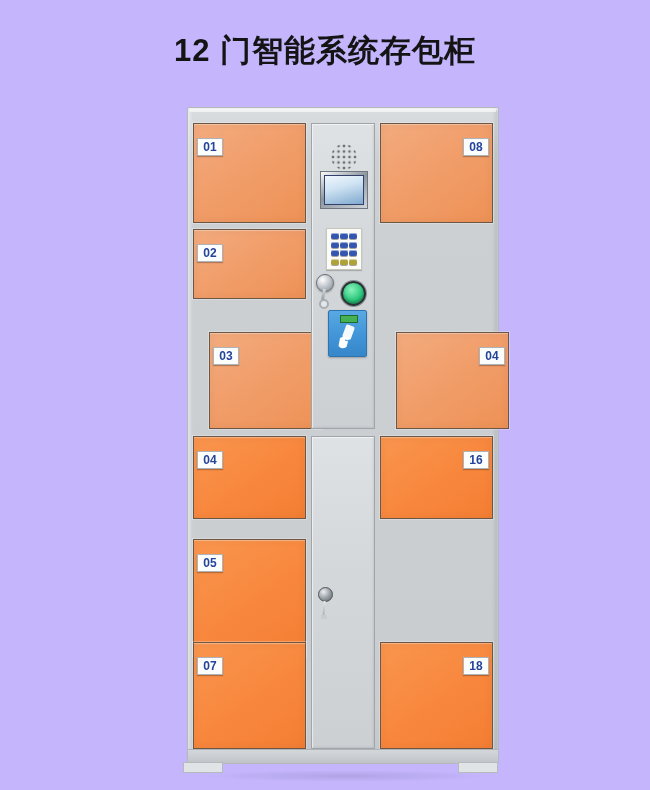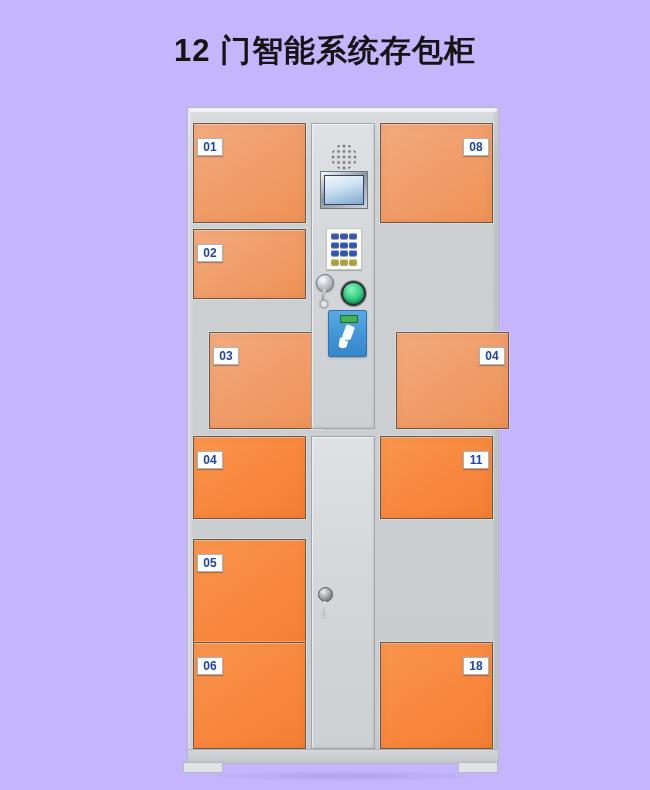--- a/index.html
+++ b/index.html
@@ -137,31 +137,31 @@
     <div class="door light cL r3">
       <span class="door-label lbl-left">03</span>
     </div>
     <div class="door deep cL r4">
       <span class="door-label lbl-left">04</span>
     </div>
     <div class="door deep cL r5">
       <span class="door-label lbl-left">05</span>
     </div>
     <div class="door deep cL r6">
-      <span class="door-label lbl-left">06</span>
+      <span class="door-label lbl-left">07</span>
     </div>
 
     <div class="door light cR r1">
       <span class="door-label lbl-right">08</span>
     </div>
     <div class="door light cR r3">
       <span class="door-label lbl-right">04</span>
     </div>
     <div class="door deep cR r4">
-      <span class="door-label lbl-right">11</span>
+      <span class="door-label lbl-right">16</span>
     </div>
     <div class="door deep cR r6">
       <span class="door-label lbl-right">18</span>
     </div>
 
     <div class="control-panel">
       <div class="speaker"></div>
       <div class="lcd">
         <div class="lcd-screen"></div>
       </div>

